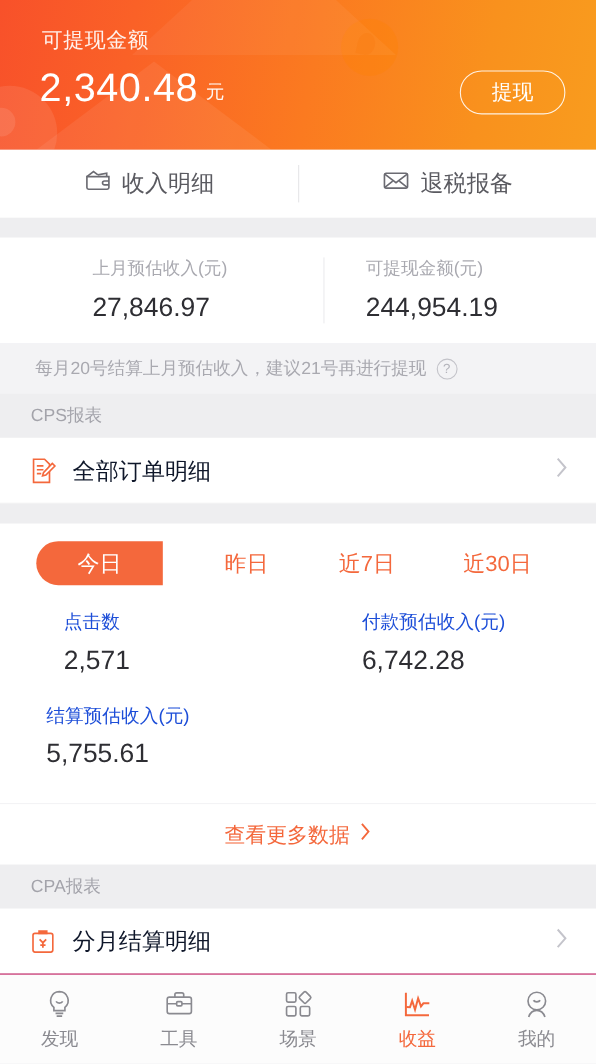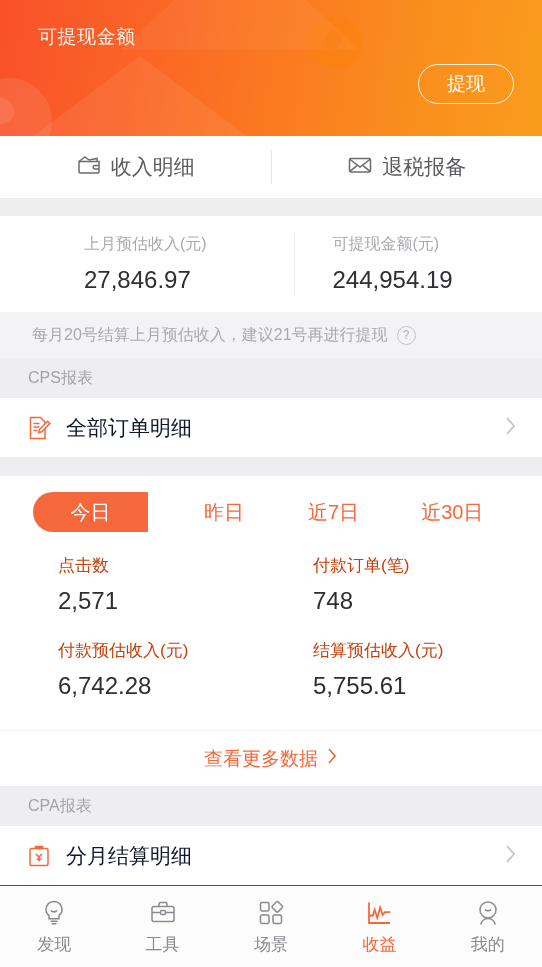--- a/index.html
+++ b/index.html
@@ -108,21 +108,21 @@
   }
   .pitem{
     color:#f4683c; font-size:20px; cursor:pointer;
   }
   .p2{ margin-left:56px; } .p3{ margin-left:64px; } .p4{ margin-left:62px; }
 
   
   .grid{ display:flex; flex-wrap:wrap; padding:16px 0 6px 0; }
   .gcell{ width:50%; padding-left:58px; margin-bottom:24px; }
   .gcell.r{ padding-left:42px; }
-  .g-lbl{ font-size:17px; color:#c2410c; margin-bottom:10px; }
+  .g-lbl{ font-size:17px; color:#1d4ed8; margin-bottom:10px; }
   .g-val{ font-size:24px; color:#2e2e33; }
 
   .more{
     height:56px; background:#fff; display:flex; align-items:center;
     justify-content:center; gap:8px; color:#f4683c; font-size:19px;
     cursor:pointer; border-top:1px solid #f3f3f5;
   }
 
   
   .bottomnav{
@@ -143,20 +143,24 @@
 
 <div class="phone">
 
   <div class="header">
     <div class="deco deco-a"></div>
     <div class="deco deco-b"></div>
     <div class="deco-tri"></div>
     <div class="deco-tri2"></div>
 
     <div class="hd-label">可提现金额</div>
+    <div class="hd-amt-wrap">
+      <span class="hd-amt">2,340.48</span>
+      <span class="hd-unit">元</span>
+    </div>
     <div class="withdraw-btn">提现</div>
   </div>
 
   <div class="tabbar">
     <div class="tab">
       <span>
         <svg width="26" height="26" viewBox="0 0 26 26" fill="none" stroke="#6b6b72" stroke-width="1.5">
           <path d="M3 9.5h20v10a1.5 1.5 0 0 1-1.5 1.5H4.5A1.5 1.5 0 0 1 3 19.5z"></path>
           <path d="M3 9.5l6-4.5 4 3"></path>
           <path d="M13 8l8-1.5v3"></path>
@@ -222,24 +226,20 @@
       <div class="pitem p2">昨日</div>
       <div class="pitem p3">近7日</div>
       <div class="pitem p4">近30日</div>
     </div>
 
     <div class="grid">
       <div class="gcell">
         <div class="g-lbl">点击数</div>
         <div class="g-val">2,571</div>
       </div>
-      <div class="gcell r">
-        <div class="g-lbl">付款订单(笔)</div>
-        <div class="g-val">748</div>
-      </div>
       <div class="gcell">
         <div class="g-lbl">付款预估收入(元)</div>
         <div class="g-val">6,742.28</div>
       </div>
       <div class="gcell r">
         <div class="g-lbl">结算预估收入(元)</div>
         <div class="g-val">5,755.61</div>
       </div>
     </div>
 

